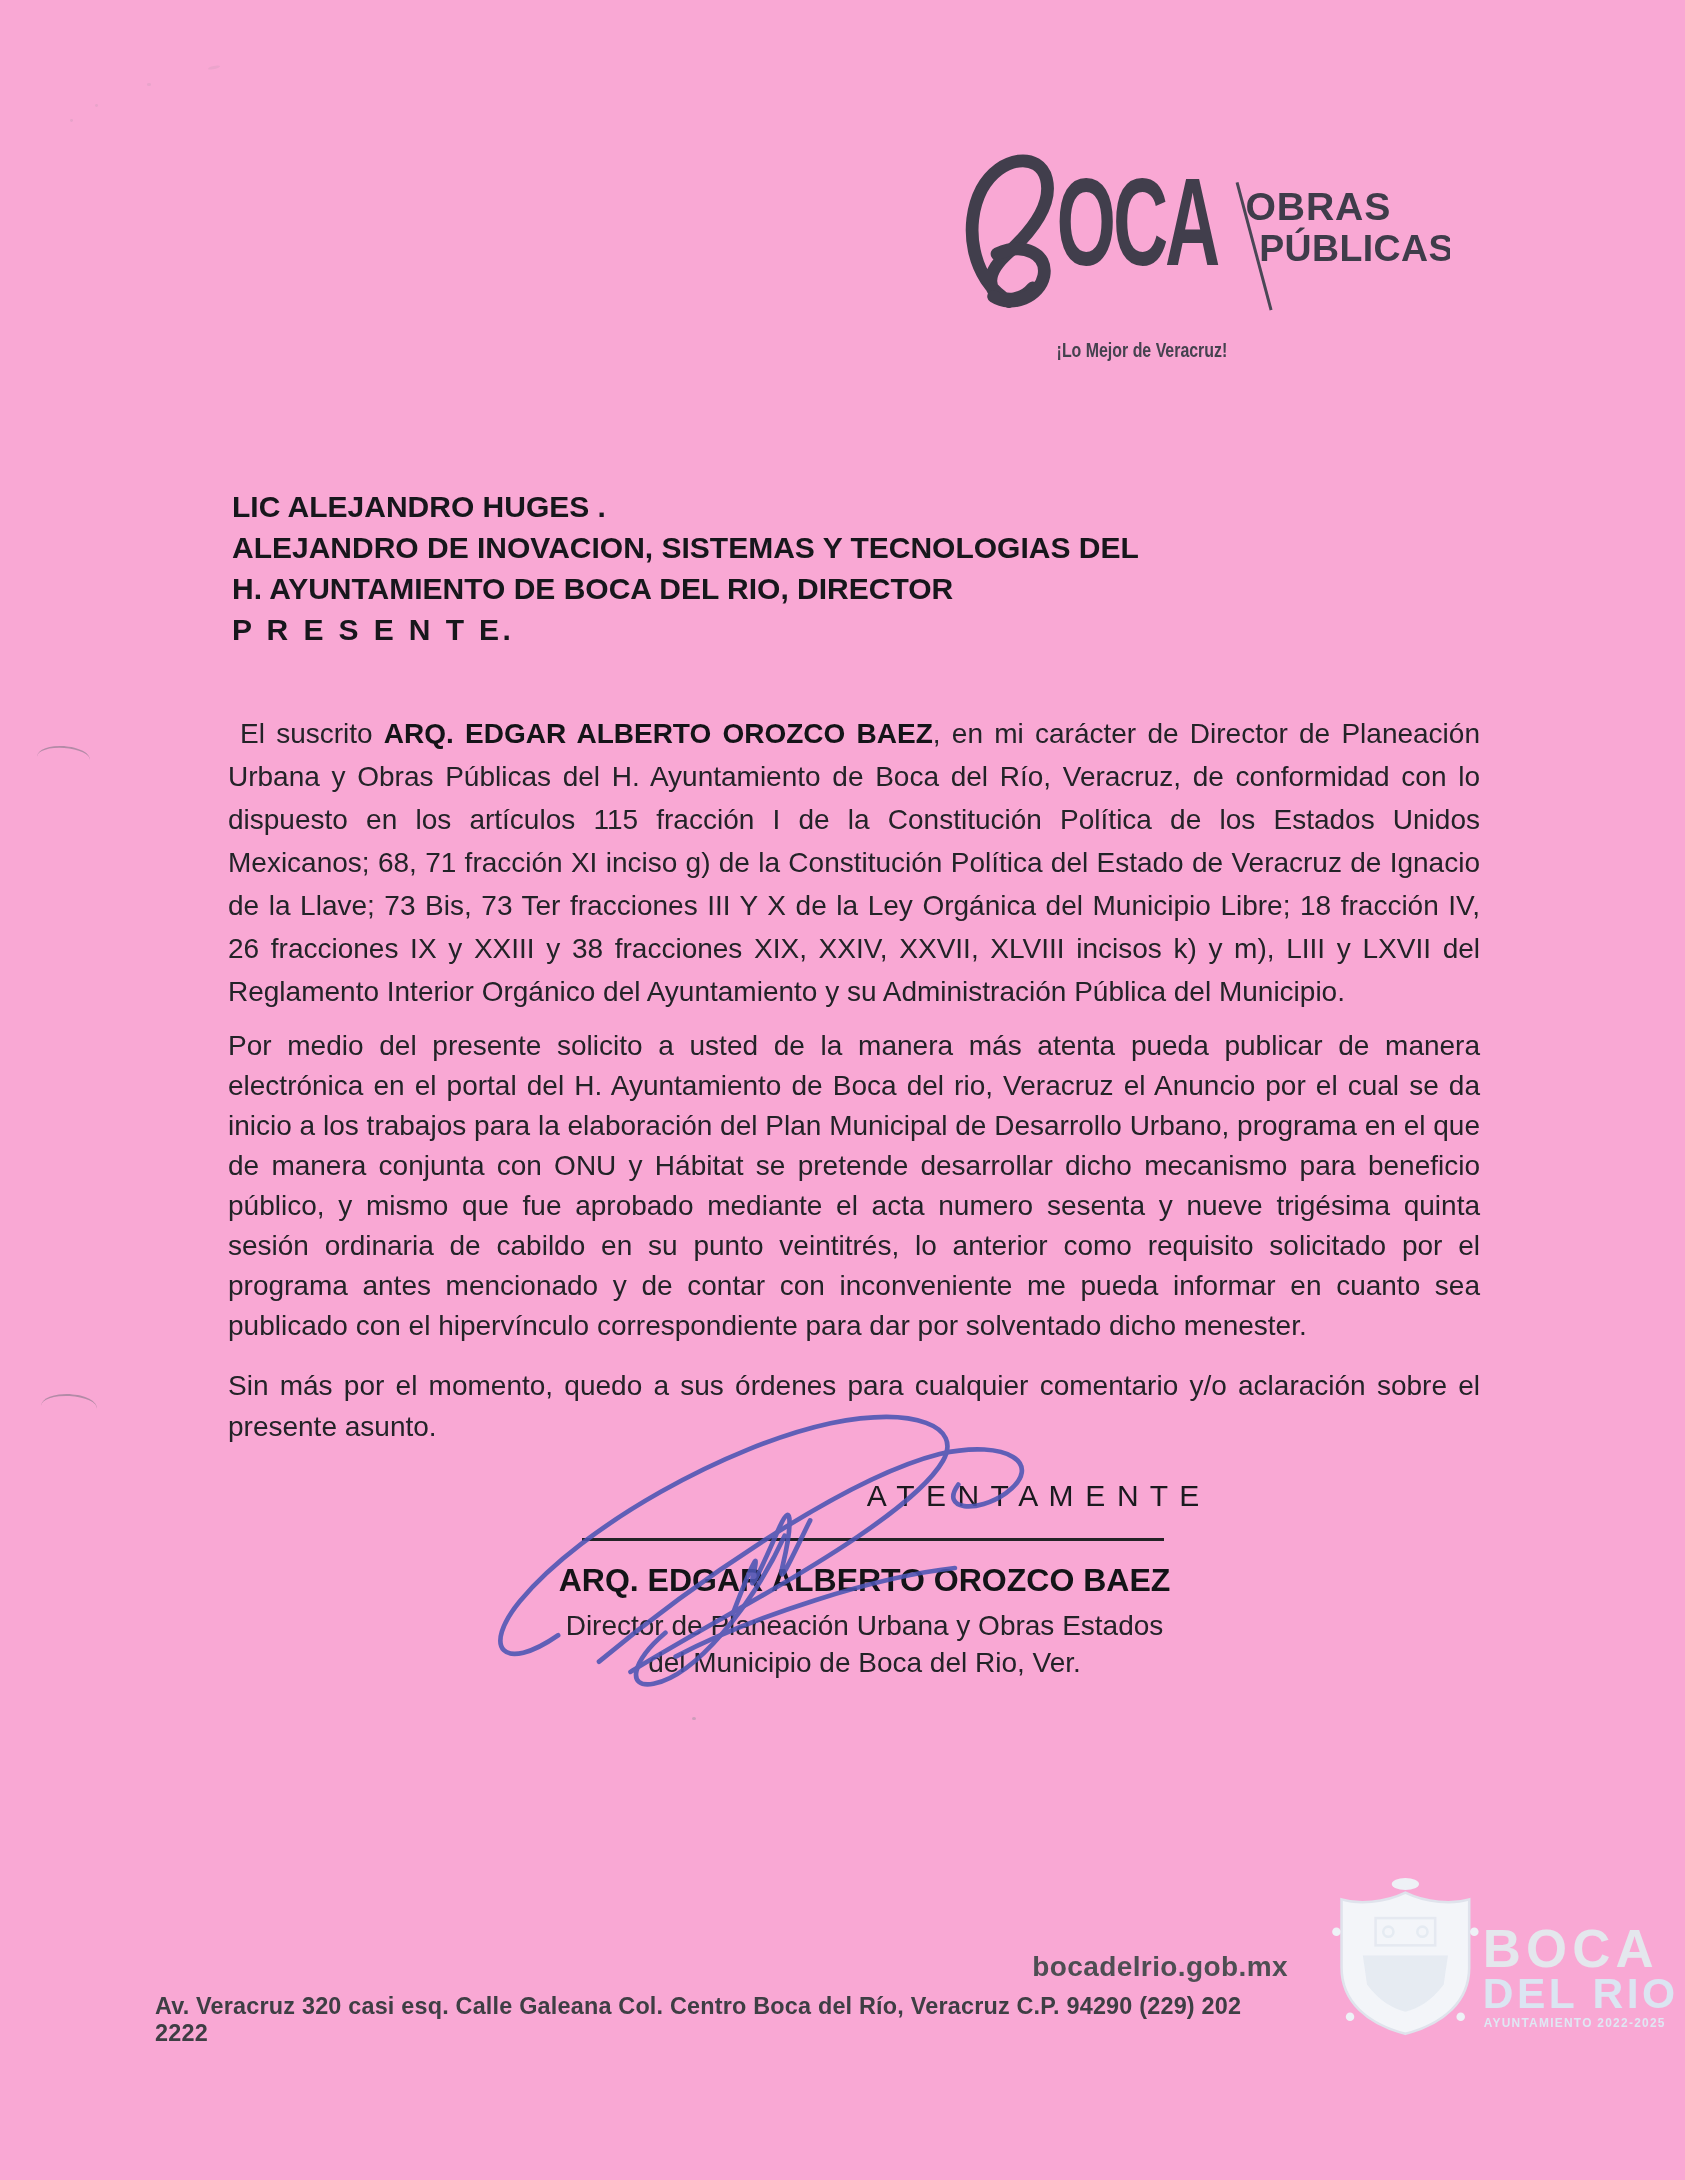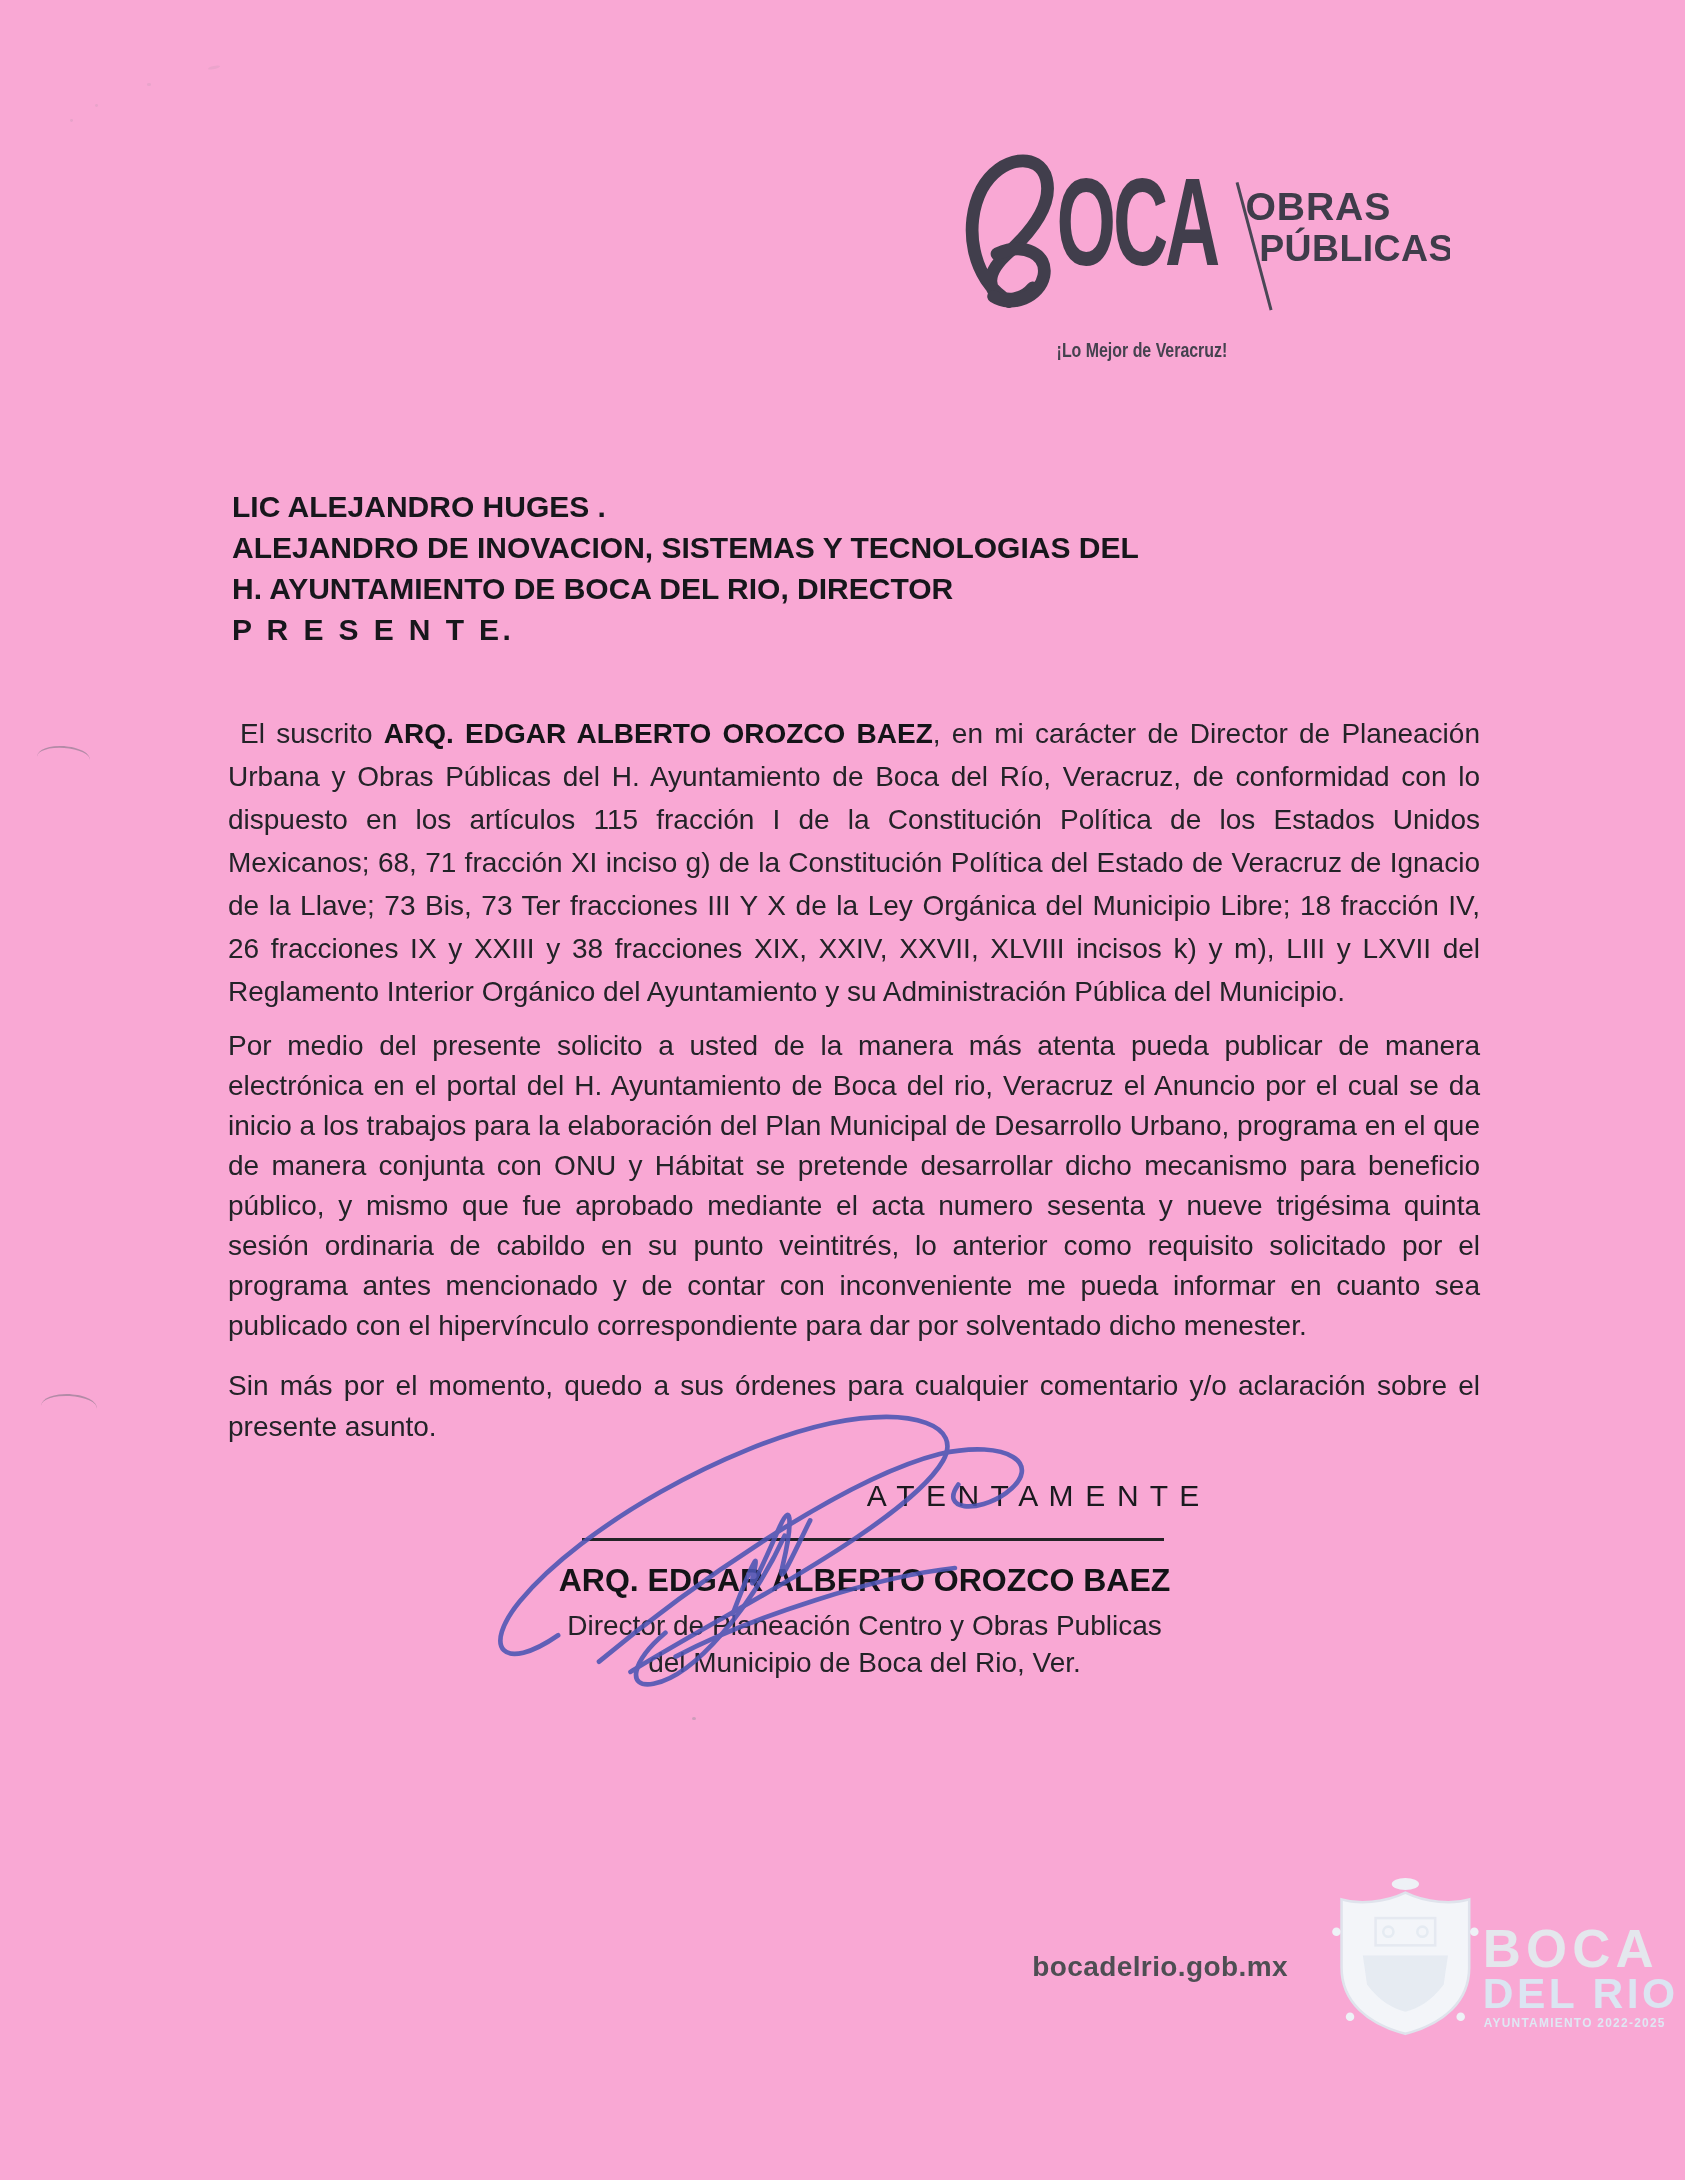--- a/index.html
+++ b/index.html
@@ -109,25 +109,26 @@
         <path d="M 366 158 C 328 240 262 322 212 332 C 180 338 186 306 226 272"></path>
         <path d="M 238 300 C 330 252 474 206 566 196"></path>
       </g>
     </svg>
   </div>
 
   <div class="sig-line"></div>
 
   <div class="sig-block">
     <div class="sig-name">ARQ. EDGAR ALBERTO OROZCO BAEZ</div>
-    <div class="sig-title">Director de Planeación Centro y Obras Publicas</div>
+    <div class="sig-title">Director de Planeación Urbana y Obras Estados</div>
     <div class="sig-title">del Municipio de Boca del Rio, Ver.</div>
   </div>
 
   <div class="footer-site">bocadelrio.gob.mx</div>
+  <div class="footer-addr">Av. Veracruz 320 casi esq. Calle Galeana Col. Centro Boca del Río, Veracruz C.P. 94290 (229) 202 2222</div>
 
   <div class="watermark">
     <svg width="366" height="179" viewBox="0 0 430 210">
       <g>
         <ellipse cx="105" cy="14" rx="16" ry="7" fill="#eef1f6"></ellipse>
         <path d="M 105 24 C 130 36 160 38 180 32 L 180 112 C 180 152 150 178 105 190 C 60 178 30 152 30 112 L 30 32 C 50 38 80 36 105 24 Z" fill="#f3f5f9" stroke="#dfe3ec" stroke-width="3"></path>
         <rect x="70" y="54" width="70" height="32" fill="none" stroke="#e5e9f1" stroke-width="3"></rect>
         <circle cx="85" cy="70" r="6" fill="none" stroke="#e5ebf2" stroke-width="3"></circle>
         <circle cx="125" cy="70" r="6" fill="none" stroke="#e5ebf2" stroke-width="3"></circle>
         <path d="M 55 98 L 155 98 L 150 132 C 135 152 120 160 105 164 C 90 160 75 152 60 132 Z" fill="#e3e9f1" opacity="0.85"></path>

